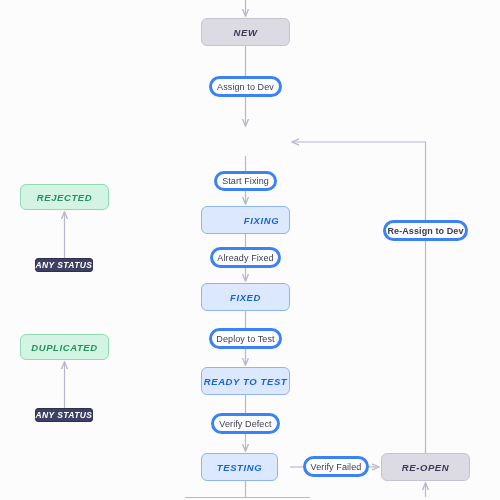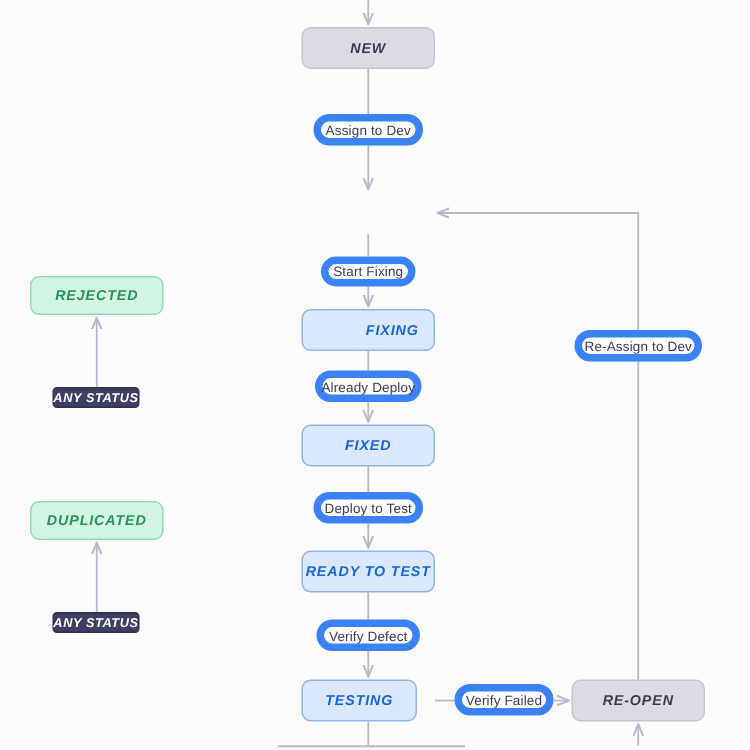--- a/index.html
+++ b/index.html
@@ -47,21 +47,21 @@
     border-radius:3px;
     font-size:8.5px;
     letter-spacing:.4px;
   }
 
   .pill{
     position:absolute;
     box-sizing:border-box;
     display:flex;align-items:center;justify-content:center;
     background:#ffffff;
-    border:5px solid #3b82f6;
+    border:3px solid #3b82f6;
     border-radius:999px;
     color:#3a3a55;
     font-size:9px;
     font-weight:normal;
     white-space:nowrap;
     letter-spacing:.1px;
   }
 </style>
 </head>
 <body>
@@ -141,28 +141,28 @@
       <span>ANY STATUS</span>
     </div>
 
   <div class="pill" style="left:209px;top:76px;width:73px;height:21px;">
       <span>Assign to Dev</span>
     </div>
   <div class="pill" style="left:214px;top:171px;width:63px;height:20px;">
       <span>Start Fixing</span>
     </div>
   <div class="pill" style="left:210px;top:247px;width:71px;height:21px;">
-      <span>Already Deploy</span>
+      <span>Already Fixed</span>
     </div>
   <div class="pill" style="left:209px;top:328px;width:73px;height:21px;">
       <span>Deploy to Test</span>
     </div>
   <div class="pill" style="left:211px;top:413px;width:69px;height:21px;">
       <span>Verify Defect</span>
     </div>
   <div class="pill" style="left:303px;top:456px;width:66px;height:21px;">
       <span>Verify Failed</span>
     </div>
-  <div class="pill" style="left:383px;top:220px;width:85px;height:21px;">
+  <div class="pill" style="left:383px;top:220px;width:85px;height:21px;font-weight:bold;">
       <span>Re-Assign to Dev</span>
     </div>
 
 </div>
 
 </body></html>

